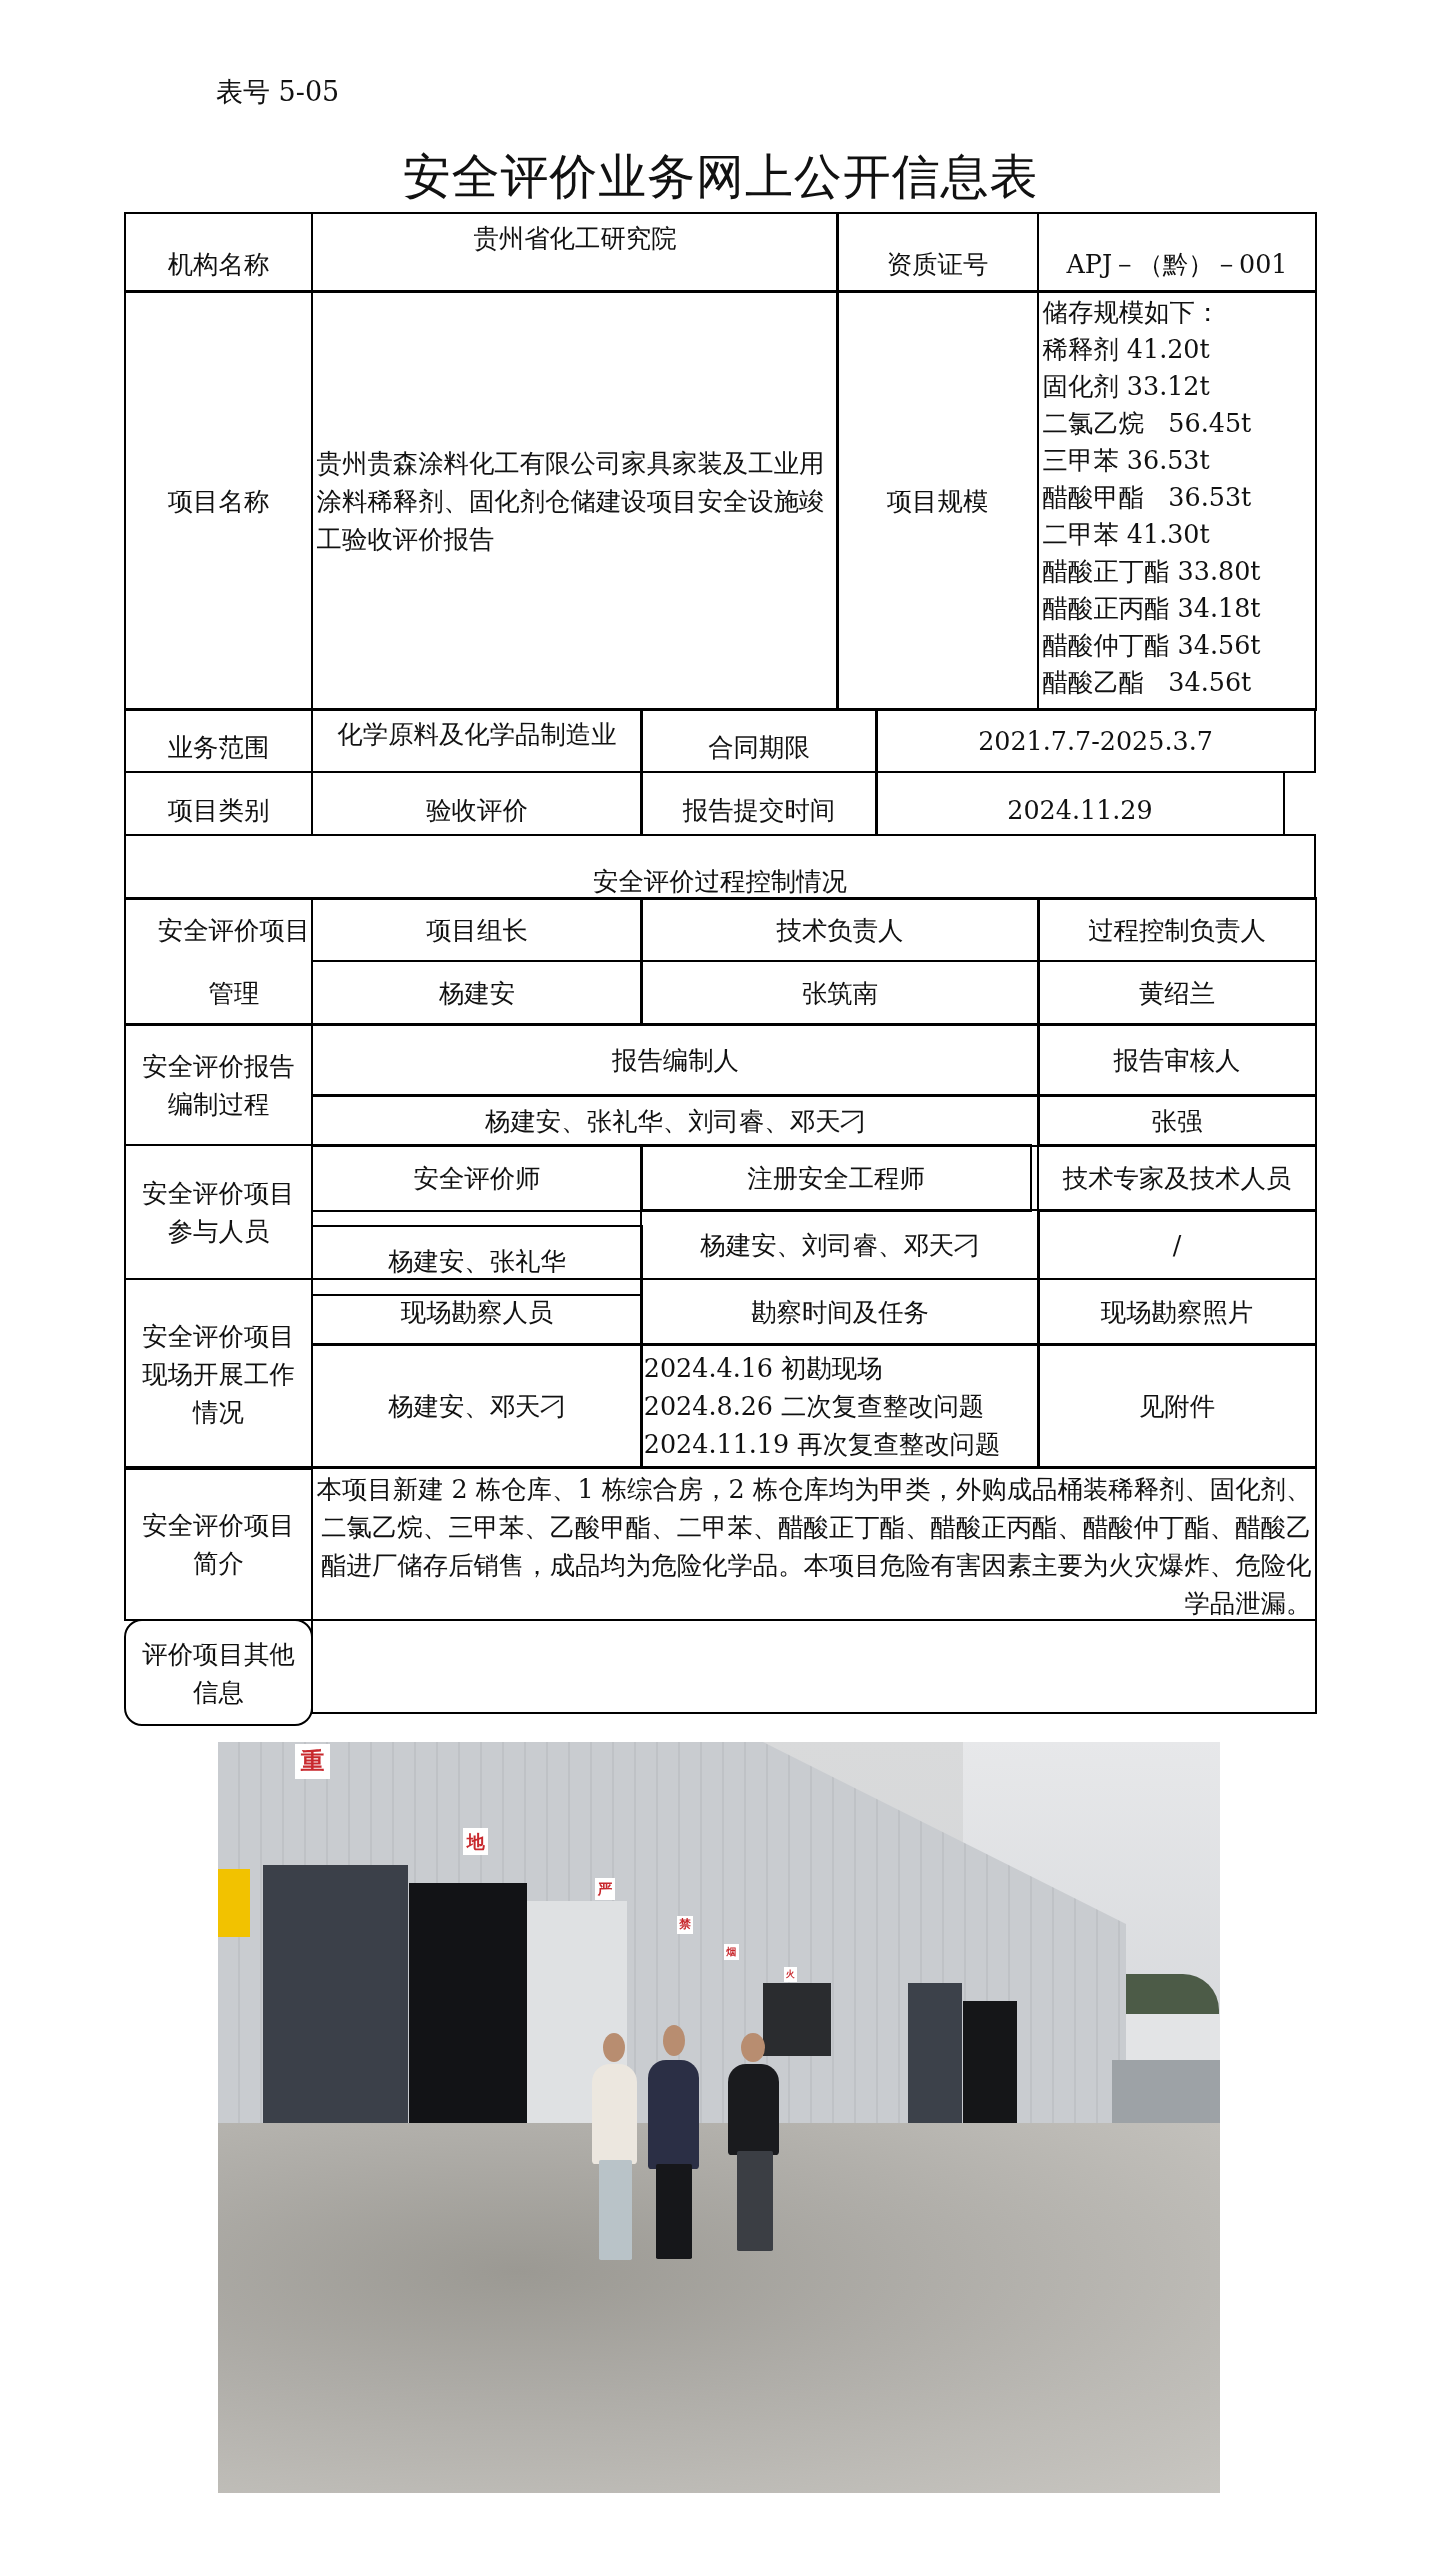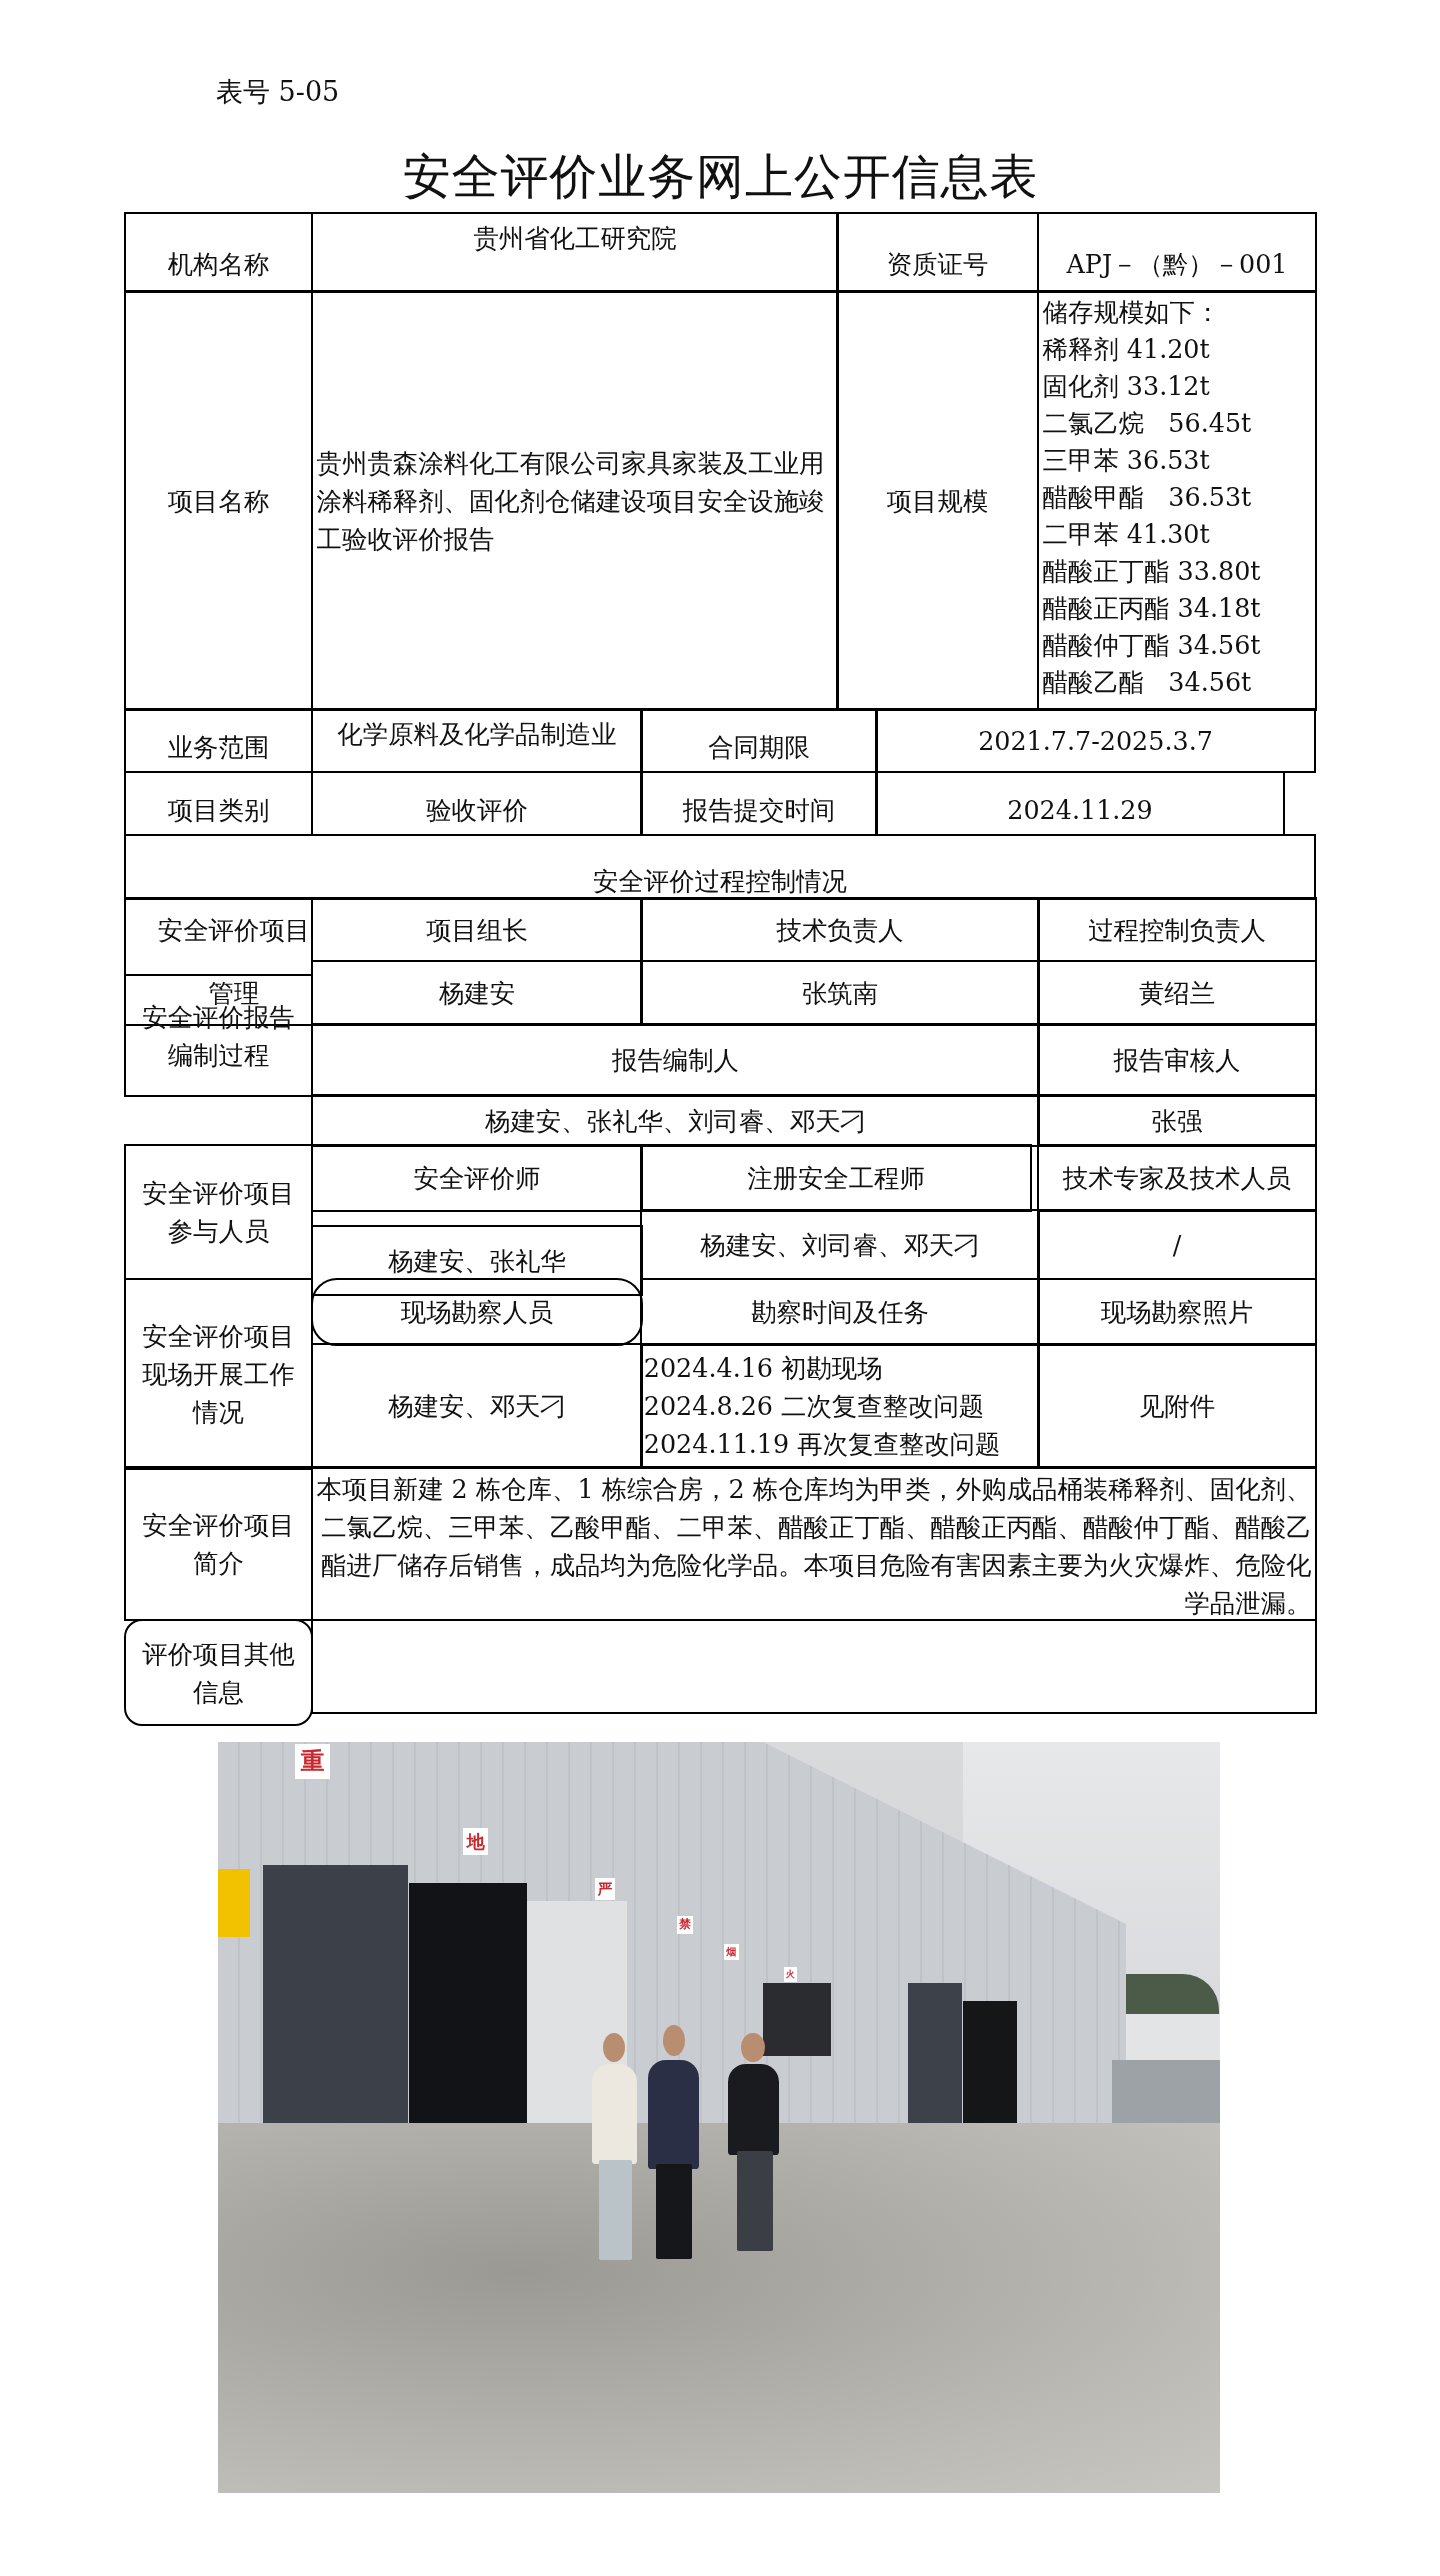--- a/index.html
+++ b/index.html
@@ -93,42 +93,42 @@
       <span>管理</span>
     </div>
   </div>
   <div class="cell" style="left:311px;top:897px;width:332px;height:65px;">项目组长</div>
   <div class="cell" style="left:640px;top:897px;width:400px;height:65px;">技术负责人</div>
   <div class="cell" style="left:1037px;top:897px;width:280px;height:65px;">过程控制负责人</div>
   <div class="cell" style="left:311px;top:960px;width:332px;height:66px;">杨建安</div>
   <div class="cell" style="left:640px;top:960px;width:400px;height:66px;">张筑南</div>
   <div class="cell" style="left:1037px;top:960px;width:280px;height:66px;">黄绍兰</div>
 
-  <div class="cell" style="left:124px;top:974px;width:189px;height:123px;padding:0 1.8px;">
+  <div class="cell" style="left:124px;top:1023px;width:189px;height:123px;padding:0 1.8px;">
     <span style="display:block;width:163px;">安全评价报告编制过程</span>
   </div>
   <div class="cell" style="left:311px;top:1023px;width:729px;height:74px;">报告编制人</div>
   <div class="cell" style="left:1037px;top:1023px;width:280px;height:74px;">报告审核人</div>
   <div class="cell" style="left:311px;top:1094px;width:729px;height:53px;">杨建安、张礼华、刘司睿、邓天刁</div>
   <div class="cell" style="left:1037px;top:1094px;width:280px;height:53px;">张强</div>
 
   <div class="cell" style="left:124px;top:1144px;width:189px;height:136px;padding:0 1.8px;">
     <span style="display:block;width:163px;">安全评价项目参与人员</span>
   </div>
   <div class="cell" style="left:311px;top:1144px;width:332px;height:68px;">安全评价师</div>
   <div class="cell" style="left:640px;top:1144px;width:392px;height:68px;">注册安全工程师</div>
   <div class="cell" style="left:1037px;top:1144px;width:280px;height:68px;">技术专家及技术人员</div>
   <div class="cell" style="left:311px;top:1209px;width:332px;height:71px;margin-top:16px;">杨建安、张礼华</div>
   <div class="cell" style="left:640px;top:1209px;width:400px;height:71px;">杨建安、刘司睿、邓天刁</div>
   <div class="cell" style="left:1037px;top:1209px;width:280px;height:71px;">/</div>
 
   <div class="cell" style="left:124px;top:1278px;width:189px;height:192px;padding:0 1.8px;">
     <span style="display:block;width:163px;">安全评价项目现场开展工作情况</span>
   </div>
-  <div class="cell" style="left:311px;top:1278px;width:332px;height:68px;border-radius:26px;">现场勘察人员</div>
+  <div class="cell" style="left:311px;top:1278px;width:332px;height:68px;">现场勘察人员</div>
   <div class="cell" style="left:640px;top:1278px;width:400px;height:68px;">勘察时间及任务</div>
   <div class="cell" style="left:1037px;top:1278px;width:280px;height:68px;">现场勘察照片</div>
   <div class="cell" style="left:311px;top:1343px;width:332px;height:126px;">杨建安、邓天刁</div>
   <div class="cell" style="left:640px;top:1343px;width:400px;height:126px;justify-content:flex-start;padding:0 1.8px;">
     <div class="stack left">
       <span>2024.4.16 初勘现场</span>
       <span>2024.8.26 二次复查整改问题</span>
       <span>2024.11.19 再次复查整改问题</span>
     </div>
   </div>

